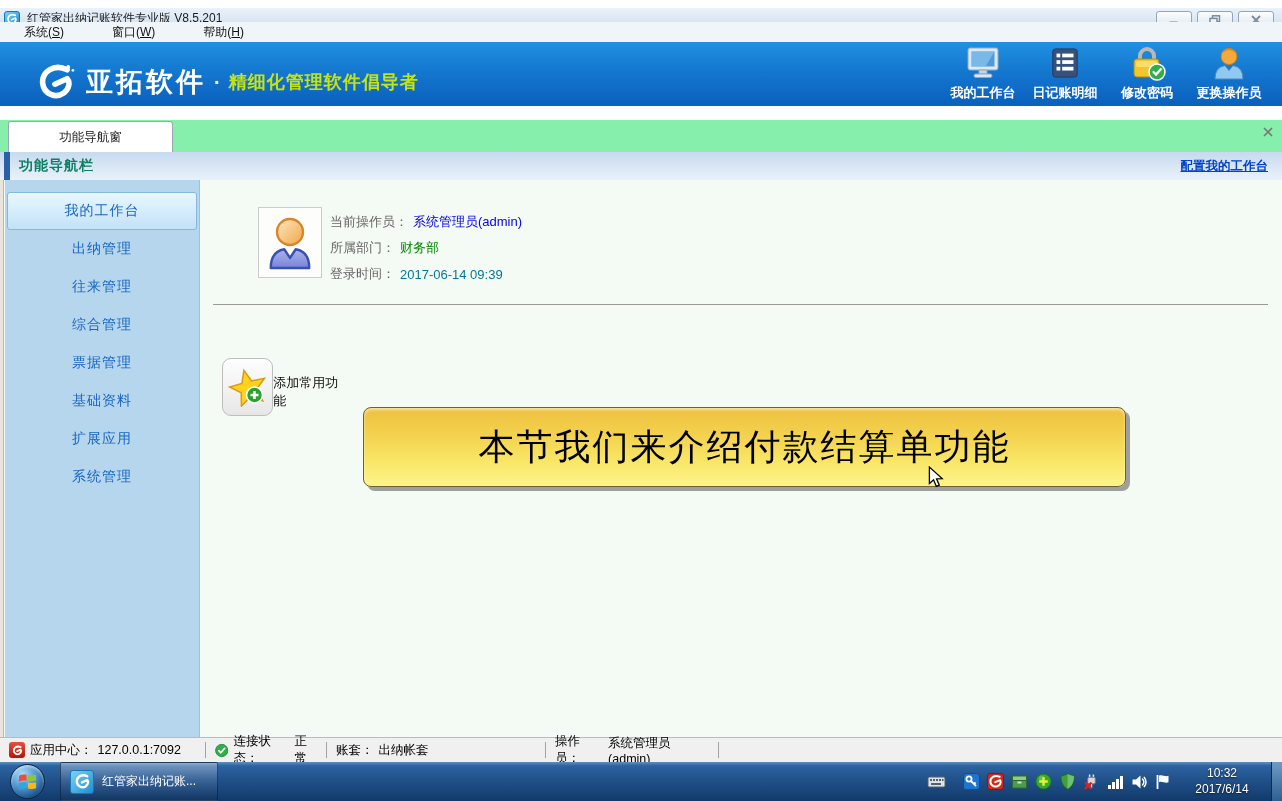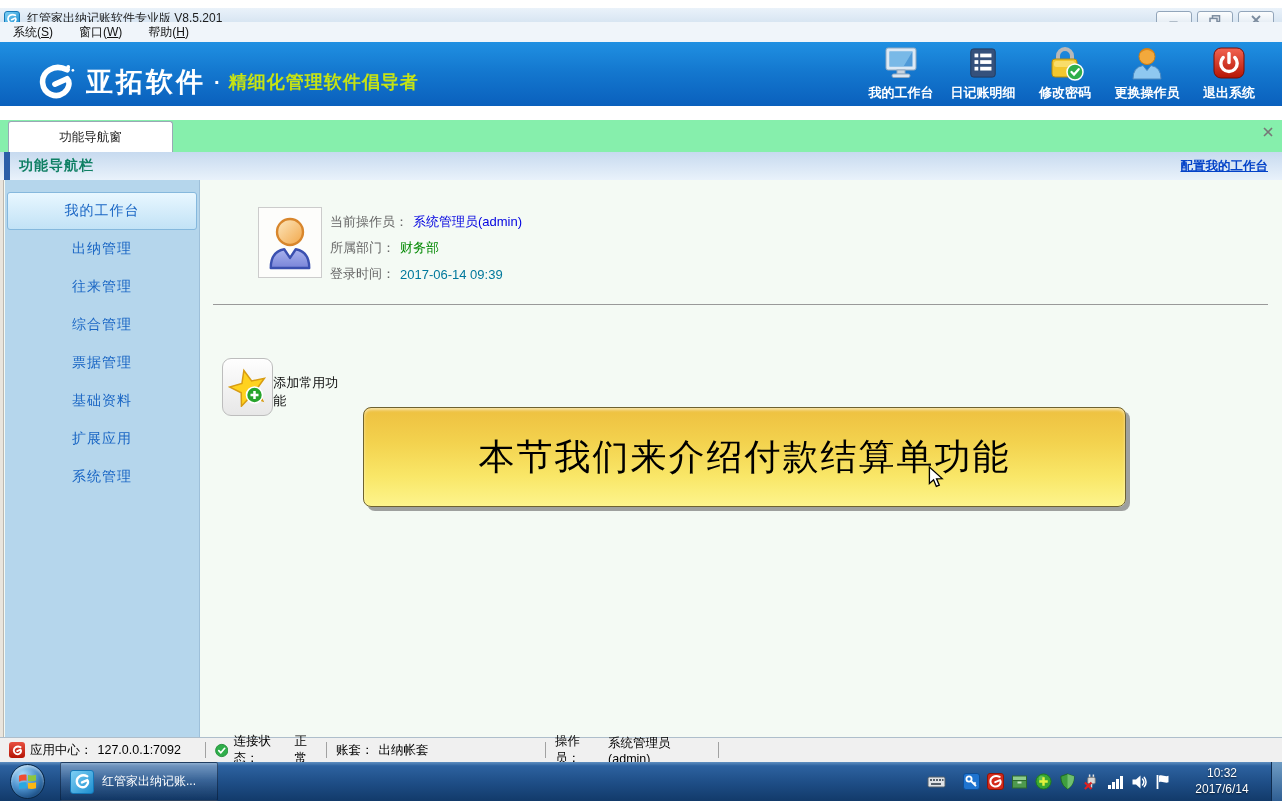--- a/index.html
+++ b/index.html
@@ -14,21 +14,21 @@
   .app-tile { background:linear-gradient(135deg,#7ed0f5,#1e8fd0); border:1px solid #1478b8; border-radius:3px; display:grid; place-items:center; }
   .titlebar .app-tile { width:16px; height:16px; margin-left:4px; }
   .title-text { font-size:12px; color:#1c1c1c; margin-left:7px; }
   .win-controls { position:absolute; right:8px; top:3px; display:flex; gap:5px; }
   .win-btn { width:36px; height:17px; background:linear-gradient(#fcfdfe,#dde7f0);
     border:1px solid #92a5ba; border-radius:3px; display:grid; place-items:center; cursor:pointer; }
 
   
   .menubar { position:absolute; left:0; top:22px; width:1282px; height:20px;
     background:#f0f5fa; display:flex; align-items:center; font-size:12px; color:#111; }
-  .menu-item { padding:0 13px; height:100%; display:flex; align-items:center; cursor:pointer; }
+  .menu-item { padding:0 24px; height:100%; display:flex; align-items:center; cursor:pointer; }
   .menu-item .u { text-decoration:underline; }
 
   
   .bluehead { position:absolute; left:0; top:42px; width:1282px; height:64px;
     background:linear-gradient(180deg,#2090e2 0%, #1478cf 45%, #0a60bd 100%); }
   .brand { position:absolute; left:36px; top:20px; display:flex; align-items:center; }
   .brand-logo { width:40px; height:40px; }
   .brand-name { font-size:27px; font-weight:bold; color:#fff; letter-spacing:3px; margin-left:10px; }
   .brand-dot { color:#fff; font-weight:bold; font-size:20px; margin:0 8px; }
   .brand-slogan { font-size:18px; font-weight:bold; color:#c6e312; letter-spacing:1px; }
@@ -69,21 +69,21 @@
   .v-dept { color:#008800; }
   .v-login { color:#00789c; }
   .divider { position:absolute; left:13px; right:14px; top:124px; height:1px; background:#999; }
 
   .quick-add { position:absolute; left:22px; top:178px; width:120px; display:flex; flex-direction:row; align-items:center; cursor:pointer; }
   .qa-box { width:58px; height:58px; border:1px solid #bdbdbd; border-radius:9px;
     background:linear-gradient(#fefefe,#e7e7e7); display:grid; place-items:center;
     box-shadow:inset 0 1px 0 #fff; }
   .qa-label { margin-top:9px; font-size:13px; color:#111; }
 
-  .banner { position:absolute; left:163px; top:227px; width:763px; height:100px;
+  .banner { position:absolute; left:163px; top:227px; width:763px; height:80px;
     border:1px solid #6e6230; border-radius:8px;
     background:linear-gradient(180deg,#eec040 0%,#f3d24e 35%,#f9e768 70%,#fdf48c 100%);
     box-shadow:4px 4px 0 rgba(130,130,130,.75), inset 0 2px 3px rgba(255,255,255,.55);
     display:grid; place-items:center; }
   .banner-text { font-family:"Liberation Serif","DejaVu Serif",serif; font-size:36px; color:#000; letter-spacing:2px; }
   .cursor { position:absolute; left:728px; top:286px; }
 
   
   .statusbar { position:absolute; left:0; top:737px; width:1282px; height:25px; background:#f0f0f0;
     border-top:1px solid #aebecb; display:flex; align-items:center; font-size:12.5px; color:#000; }
@@ -214,36 +214,20 @@
     <div class="tool">
       <div class="tool-ico">
         <svg width="36" height="36" viewBox="0 0 36 36">
           <circle cx="18" cy="11.5" r="8" fill="#f3a93c" stroke="#d07d10"></circle>
           <path d="M10.5 9 a8 8 0 0 1 15 0 q-4 -4 -7.5 -4 q-3.5 0 -7.5 4 z" fill="#dd861a"></path>
           <path d="M4 34 q0 -12 10 -13.5 l4 5 l4 -5 q10 1.5 10 13.5 z" fill="#8fc8f0" stroke="#4a88c0"></path>
         </svg>
       </div>
       <span>更换操作员</span>
     </div>
-    <div class="tool">
-      <div class="tool-ico">
-        <svg width="34" height="34" viewBox="0 0 34 34">
-          <defs>
-              <linearGradient id="pg" x1="0" y1="0" x2="0" y2="1">
-                <stop offset="0" stop-color="#f26452"></stop>
-                <stop offset="1" stop-color="#b51505"></stop>
-              </linearGradient>
-            </defs>
-          <rect x="2" y="2" width="30" height="30" rx="7" fill="url(#pg)" stroke="#7a0c04"></rect>
-          <path d="M17 7.5 v9" stroke="#fff" stroke-width="3.4" stroke-linecap="round"></path>
-          <path d="M11.2 11.5 a8.2 8.2 0 1 0 11.6 0" fill="none" stroke="#fff" stroke-width="3.4" stroke-linecap="round"></path>
-        </svg>
-      </div>
-      <span>退出系统</span>
-    </div>
   </div>
 </div>
 
 <div class="tabstrip">
   <div class="tab-active">
     <span>功能导航窗</span>
   </div>
   <div class="tab-close">
     <svg width="10" height="10">
         <path d="M1 1 L9 9 M9 1 L1 9" stroke="#777" stroke-width="1.6"></path>

